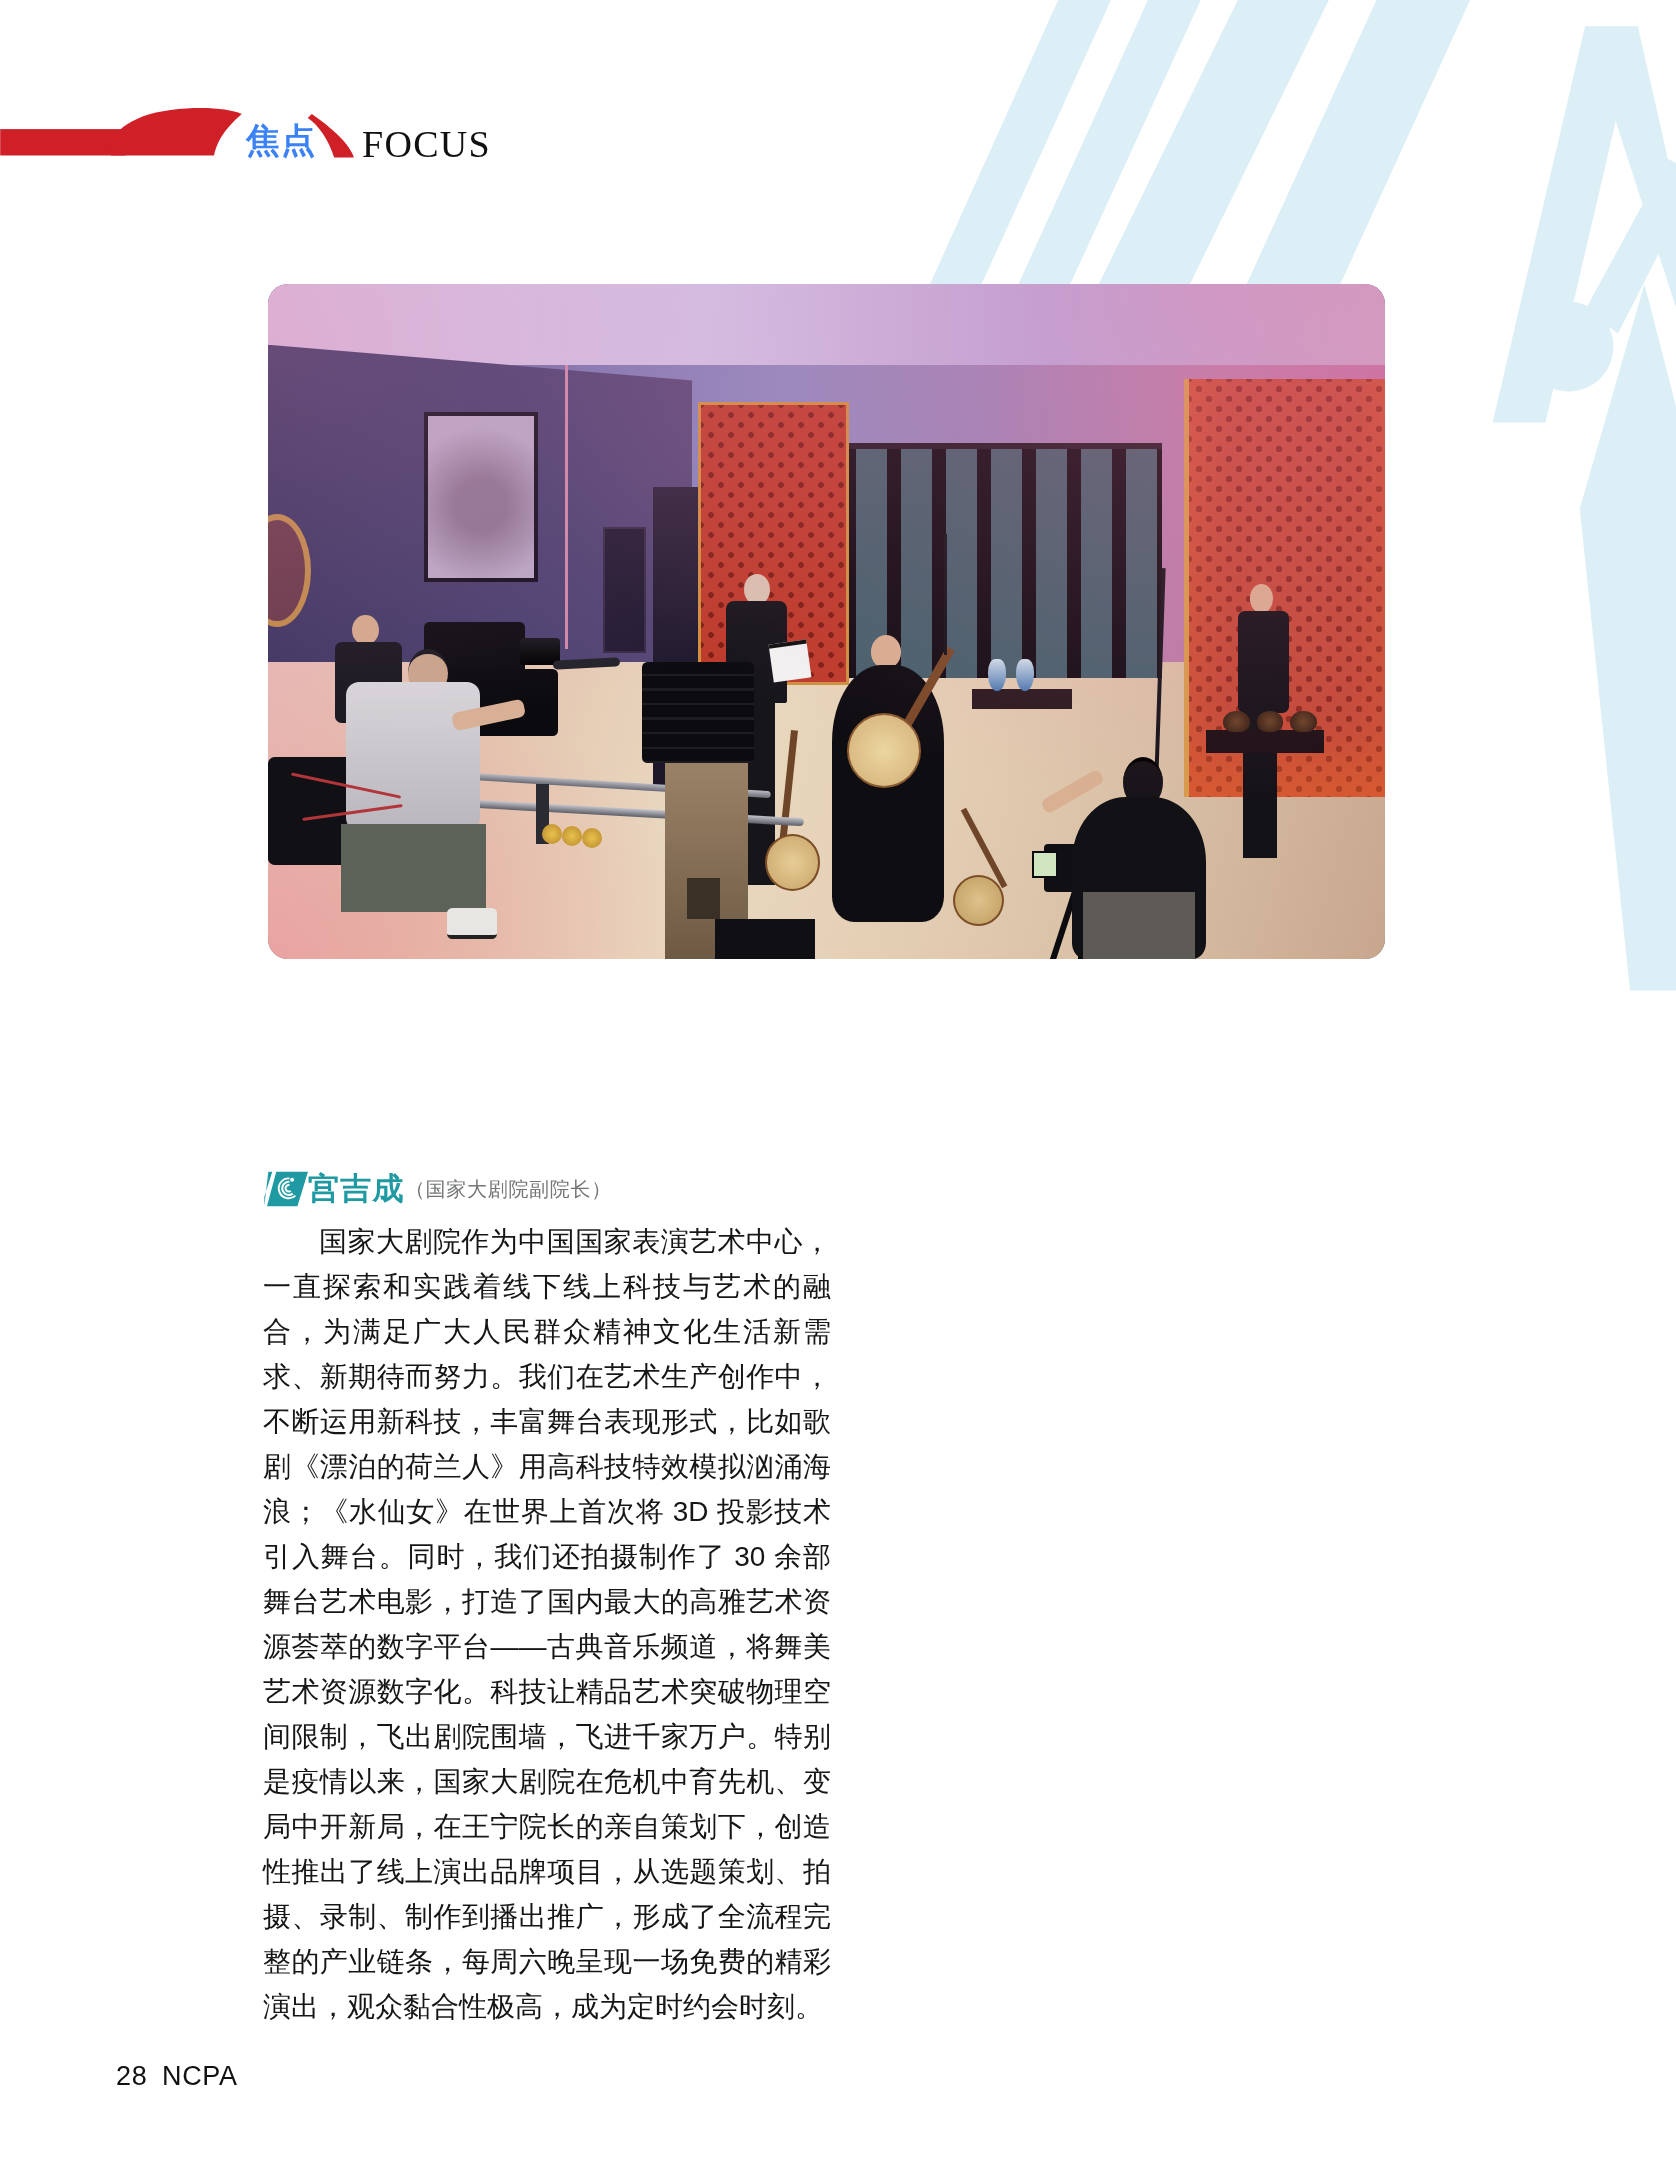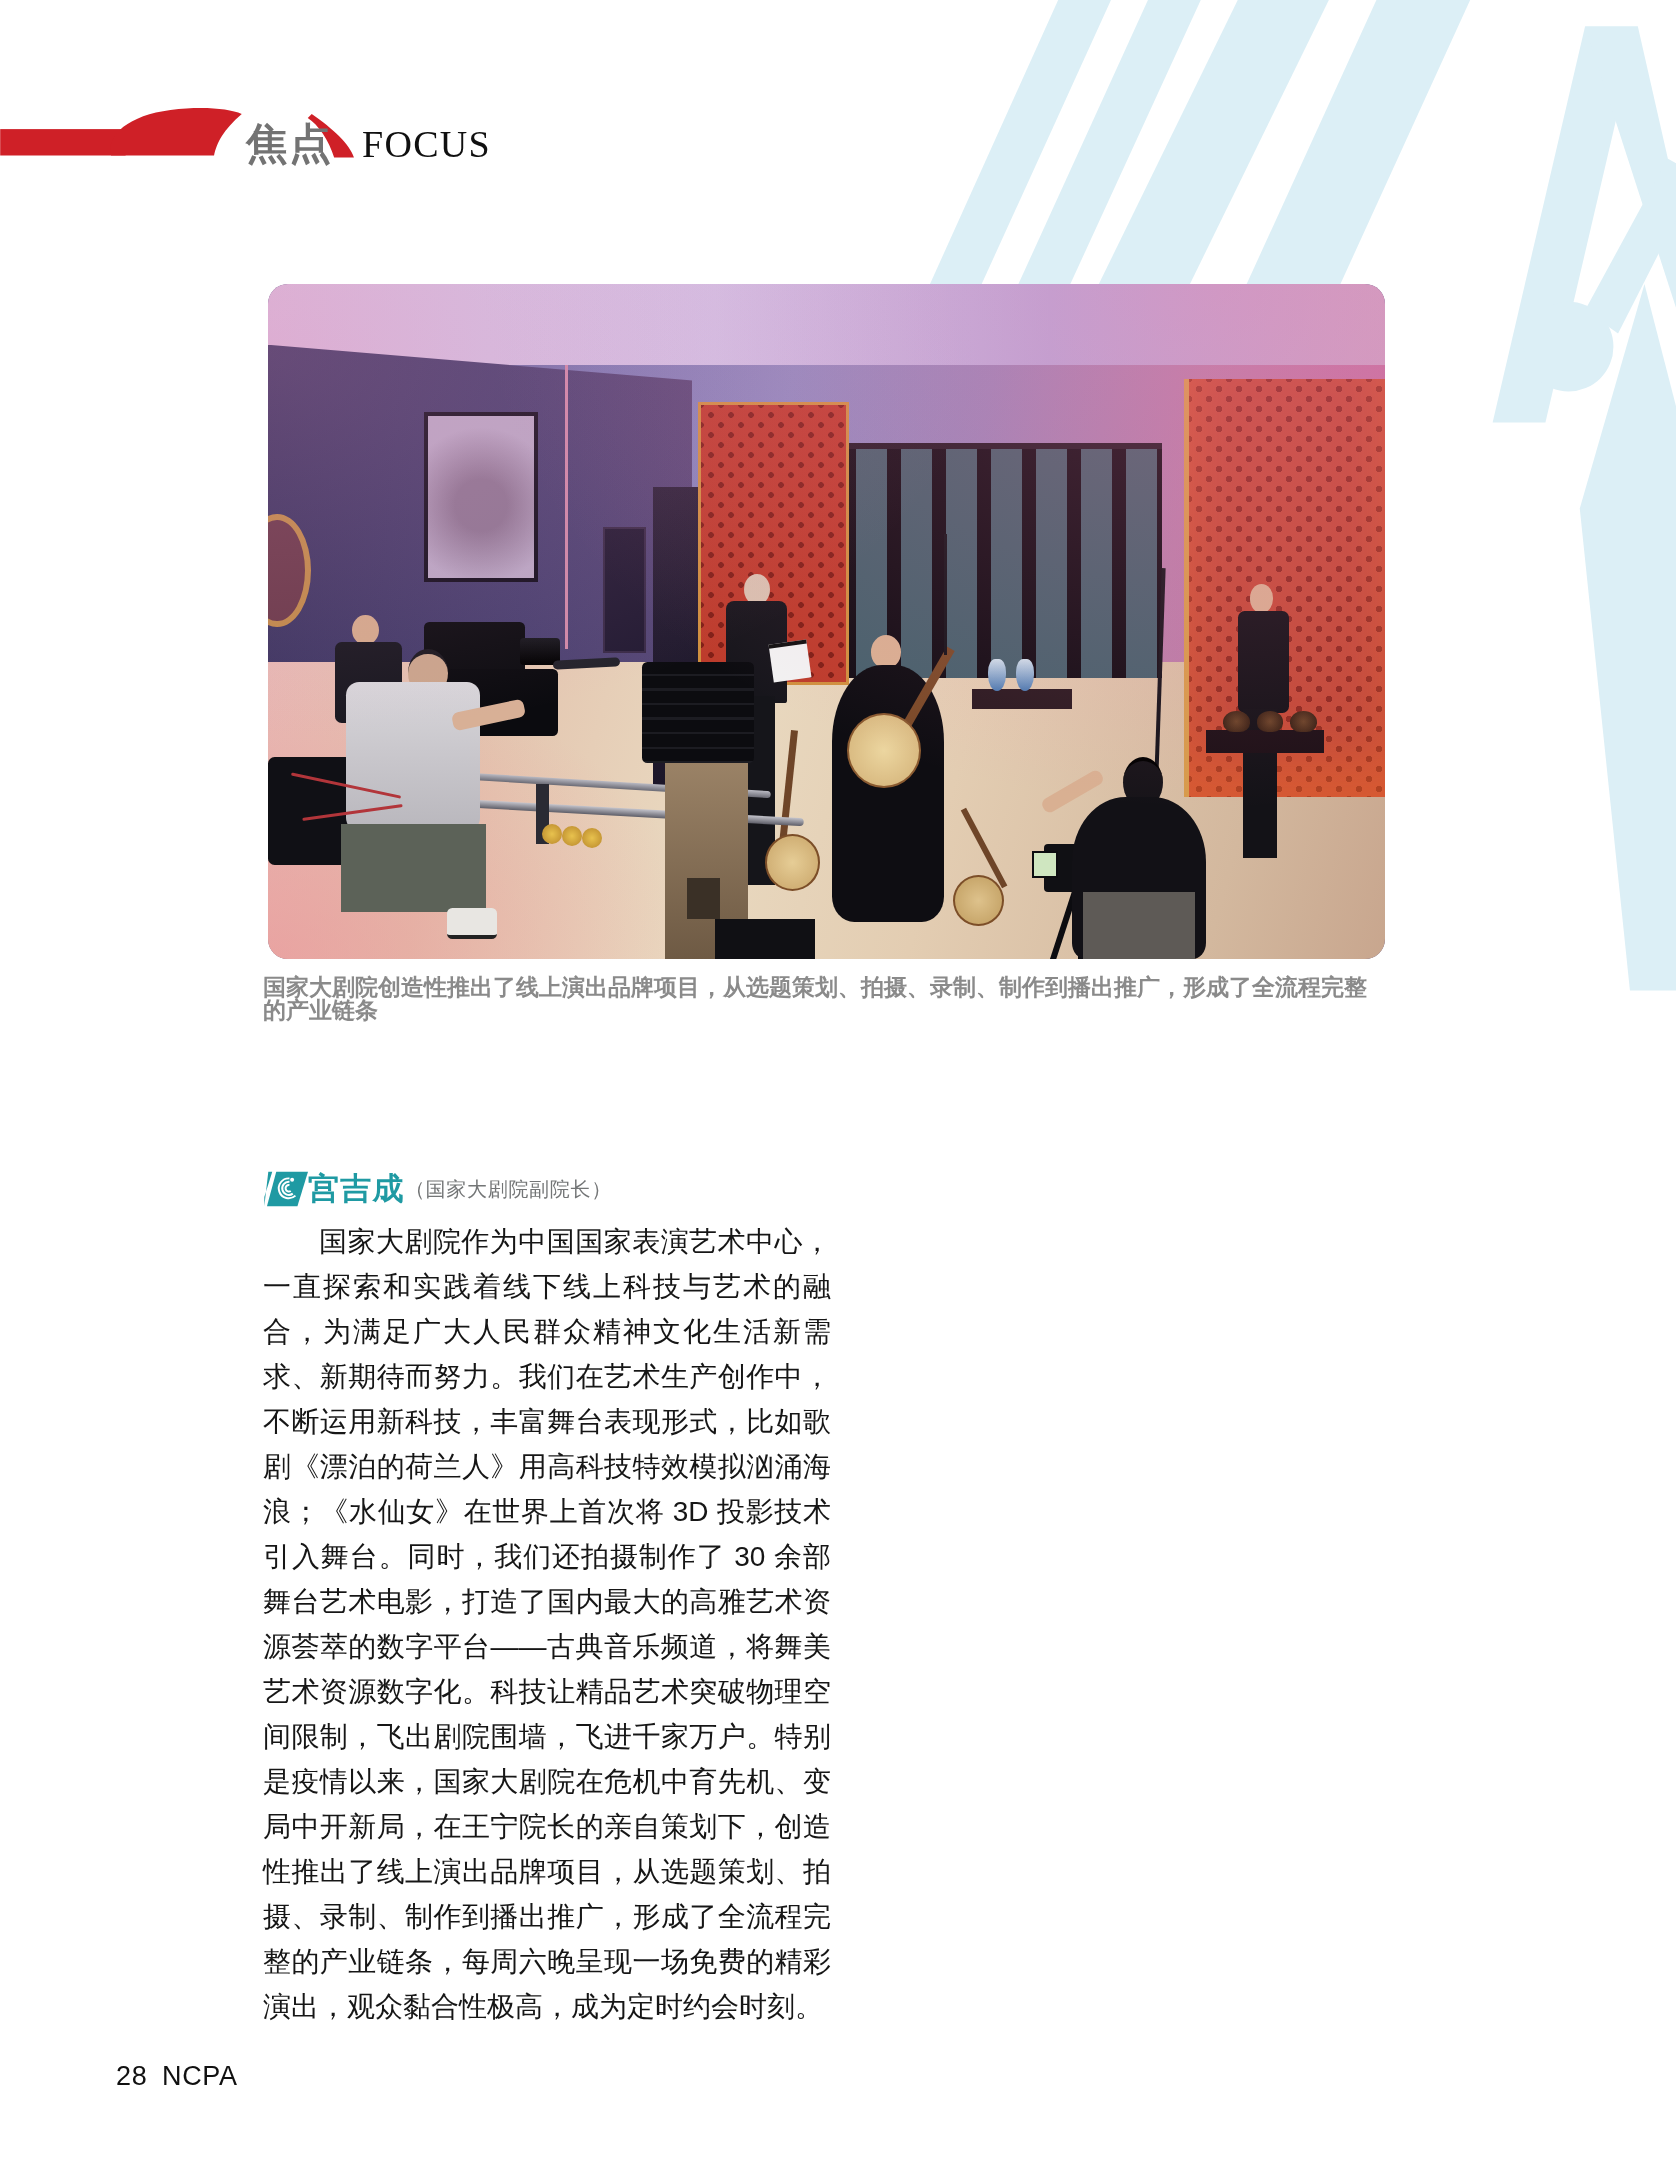--- a/index.html
+++ b/index.html
@@ -3,22 +3,22 @@
 <meta charset="utf-8">
 <style>
   html,body{margin:0;padding:0;background:#ffffff;}
   #page{
     position:relative;width:1676px;height:2183px;background:#ffffff;overflow:hidden;
     font-family:"Liberation Sans", sans-serif;color:#161616;
   }
   
   #hdr-svg{position:absolute;left:0;top:106px;width:370px;height:66px;}
   #hdr-cn{
-    position:absolute;left:246px;top:123px;font-size:42px;font-weight:bold;
-    color:#737373;letter-spacing:1.3px;line-height:1;z-index:5;
+    position:absolute;left:246px;top:123px;font-size:34px;font-weight:bold;
+    color:#3b82f6;letter-spacing:1.3px;line-height:1;z-index:5;
   }
   #hdr-en{
     position:absolute;left:362px;top:125px;font-size:38px;font-weight:400;
     font-family:"Liberation Serif", serif;color:#101010;letter-spacing:1.3px;line-height:1;z-index:5;
   }
   
   #watermark{position:absolute;left:885px;top:0;width:792px;height:1030px;z-index:0;}
   #watermark *{fill:var(--watermark_blue,#d9edf5);}
   
   #photo{
@@ -146,21 +146,20 @@
     <span class="s" style="left:74%;top:89%;width:0.55%;height:12%;background:#0c0c10;transform:rotate(-18deg);"></span>
     <span class="s" style="left:69%;top:74%;width:6%;height:2.2%;background:#d9b092;border-radius:6.6px;transform:rotate(-30deg);"></span>
     <span class="s" style="left:76.5%;top:70%;width:3.6%;height:7%;background:#171419;border-radius:50%;border-top:4px solid #000;"></span>
     <span class="s" style="left:72%;top:76%;width:12%;height:24%;background:#121116;border-radius:40% 40% 10% 10%;"></span>
     <span class="s" style="left:73%;top:90%;width:10%;height:10%;background:#5e5a56;"></span>
     <span class="s" style="left:2%;top:74%;width:10%;height:0.5%;background:#b2353a;transform:rotate(12deg);border-radius:2.6px;"></span>
     <span class="s" style="left:3%;top:78%;width:9%;height:0.5%;background:#b2353a;transform:rotate(-8deg);border-radius:2.6px;"></span>
     <span class="s" style="left:0;top:0;width:100%;height:100%;background:radial-gradient(ellipse at 85% 0%,rgba(244,120,170,.30),transparent 55%),radial-gradient(ellipse at 0% 10%,rgba(230,140,190,.25),transparent 45%);"></span>
   </div>
 
-  <div class="caption-line" style="top:976px;">国家大剧院创造性推出了线上演出品牌项目，从选题策划、拍摄、录制、制作到播出推广，形成了全流程完整的产业链条</div>
 
   <div id="author">
     <svg width="45" height="40" viewBox="0 0 68 60" aria-hidden="true">
       <polygon points="8,4 14,4 2,42 2,56" fill="#1f9aa3"></polygon>
       <polygon points="20,4 68,4 52,56 6,56" fill="#1f9aa3"></polygon>
       <g fill="none" stroke="#ffffff" stroke-width="3">
         <path d="M40,14 a15,15 0 1,0 9,26"></path>
         <path d="M40,19 a10,10 0 1,0 5,18"></path>
         <path d="M40,24 a5,5 0 1,0 2,9"></path>
       </g>

